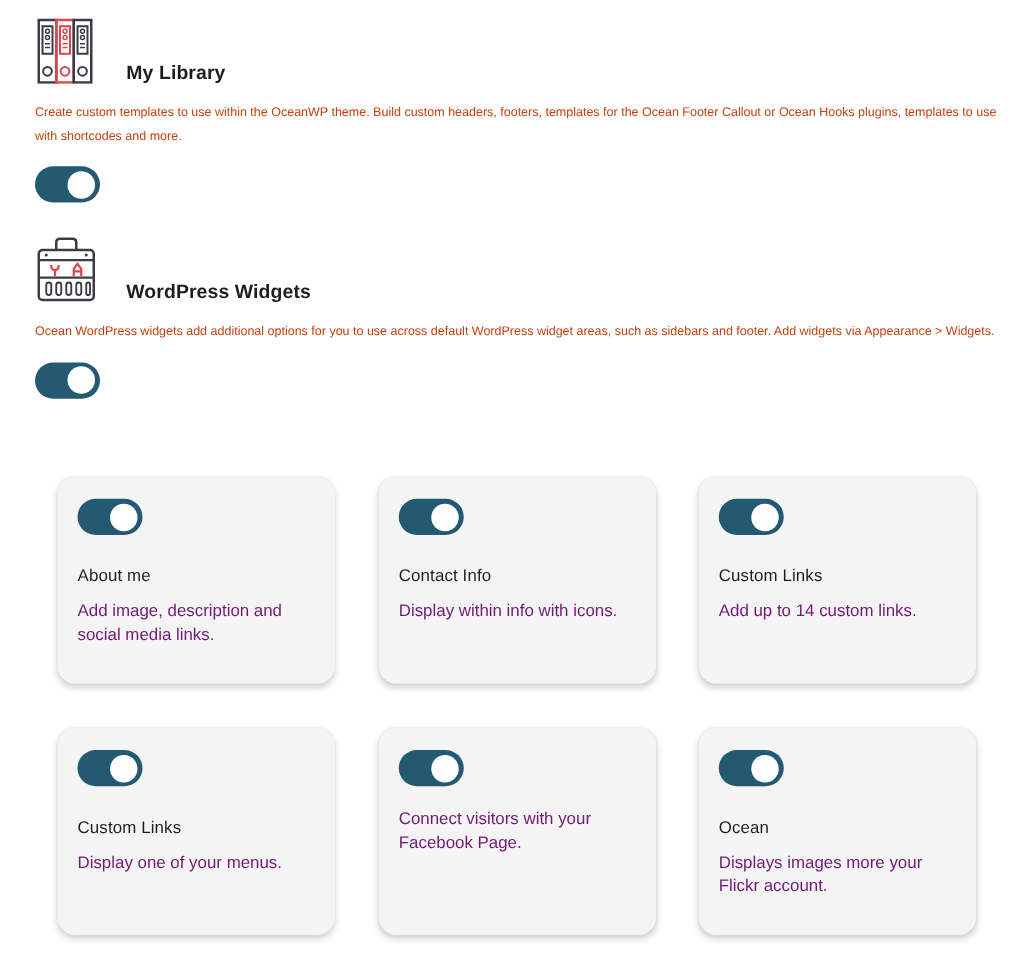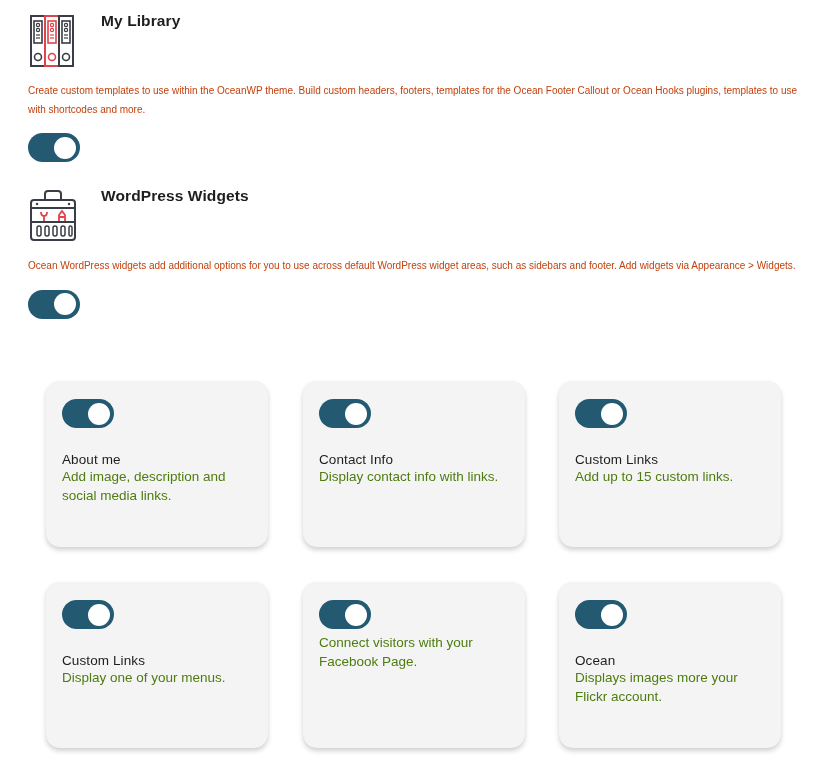--- a/index.html
+++ b/index.html
@@ -1,35 +1,35 @@
 <!DOCTYPE html>
 <html><head>
 <meta charset="utf-8">
 <style>
   * { box-sizing: border-box; margin: 0; padding: 0; }
   html, body { width: 826px; height: 768px; background: #ffffff; overflow: hidden; }
   body { font-family: "Liberation Sans", "DejaVu Sans", sans-serif; color: #1e1e1e; position: relative; }
 
   .section { position: absolute; left: 28px; width: 790px; }
-  .section-header { display: flex; align-items: flex-start; height: 56px; }
+  .section-header { display: flex; align-items: flex-end; height: 56px; }
   .section-icon { width: 52px; height: 56px; display: flex; align-items: center; justify-content: flex-start; }
   .section-title { margin-left: 21px; font-size: 15.5px; font-weight: bold; color: #1e1e1e; letter-spacing: 0.1px; }
   .section-desc { font-size: 10px; line-height: 18.5px; color: #c2410c; margin-top: 14px; width: 780px; }
 
   .toggle { position: relative; width: 52px; height: 29px; background: #235a72; border-radius: 15px; cursor: pointer; display: inline-block; }
   .toggle .knob { position: absolute; top: 3.5px; right: 4px; width: 22px; height: 22px; background: #ffffff; border-radius: 50%; }
 
   .cards { position: absolute; left: 46px; top: 381px; width: 736px; }
   .card {
     position: absolute; width: 222px; height: 166px; background: #f4f4f4; border-radius: 14px;
     box-shadow: 0 3px 5px rgba(0,0,0,0.18), 0 0 1px rgba(0,0,0,0.06);
     padding: 18px 16px 0 16px;
   }
   .card-title { font-size: 13.5px; font-weight: normal; color: #1e1e1e; margin-top: 20px; letter-spacing: 0.1px; }
-  .card-desc { font-size: 13.5px; line-height: 19px; color: #4d7c0f; }
+  .card-desc { font-size: 13.5px; line-height: 19px; color: #701a75; margin-top: 11px; }
 </style>
 </head>
 <body>
 
 <div class="section" style="top:12px;">
   <div class="section-header">
     <div class="section-icon">
       <svg width="48" height="54" viewBox="0 0 48 54" fill="none">
         <rect x="3" y="3" width="14" height="50" stroke="#3a3d45" stroke-width="2"></rect>
         <rect x="17" y="3" width="14" height="50" stroke="#e0434b" stroke-width="2"></rect>
@@ -95,26 +95,26 @@
 
 <div class="cards">
   <div class="card" style="left:0; top:0;">
     <div class="toggle"><span class="knob"></span></div>
     <div class="card-title">About me</div>
     <div class="card-desc">Add image, description and social media links.</div>
   </div>
   <div class="card" style="left:257px; top:0;">
     <div class="toggle"><span class="knob"></span></div>
     <div class="card-title">Contact Info</div>
-    <div class="card-desc">Display contact info with links.</div>
+    <div class="card-desc">Display within info with icons.</div>
   </div>
   <div class="card" style="left:513px; top:0;">
     <div class="toggle"><span class="knob"></span></div>
     <div class="card-title">Custom Links</div>
-    <div class="card-desc">Add up to 15 custom links.</div>
+    <div class="card-desc">Add up to 14 custom links.</div>
   </div>
   <div class="card" style="left:0; top:201px;">
     <div class="toggle"><span class="knob"></span></div>
     <div class="card-title">Custom Links</div>
     <div class="card-desc">Display one of your menus.</div>
   </div>
   <div class="card" style="left:257px; top:201px;">
     <div class="toggle"><span class="knob"></span></div>
     <div class="card-desc">Connect visitors with your Facebook Page.</div>
   </div>

